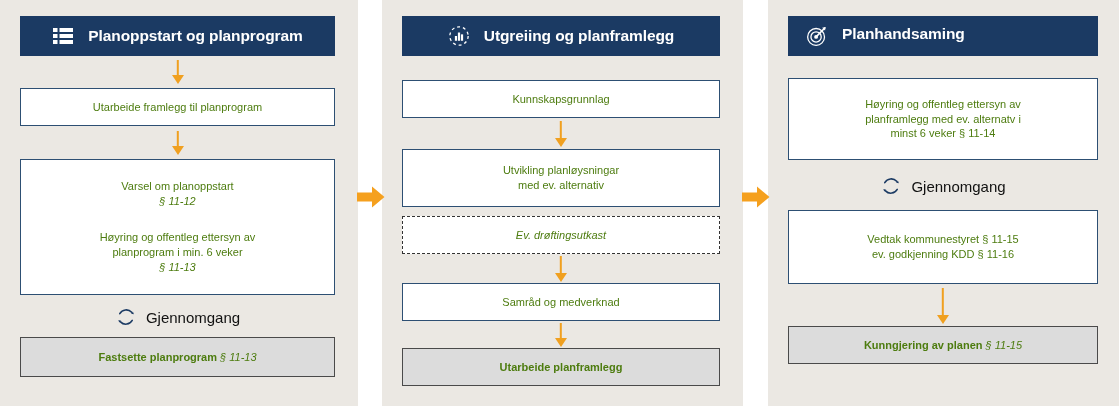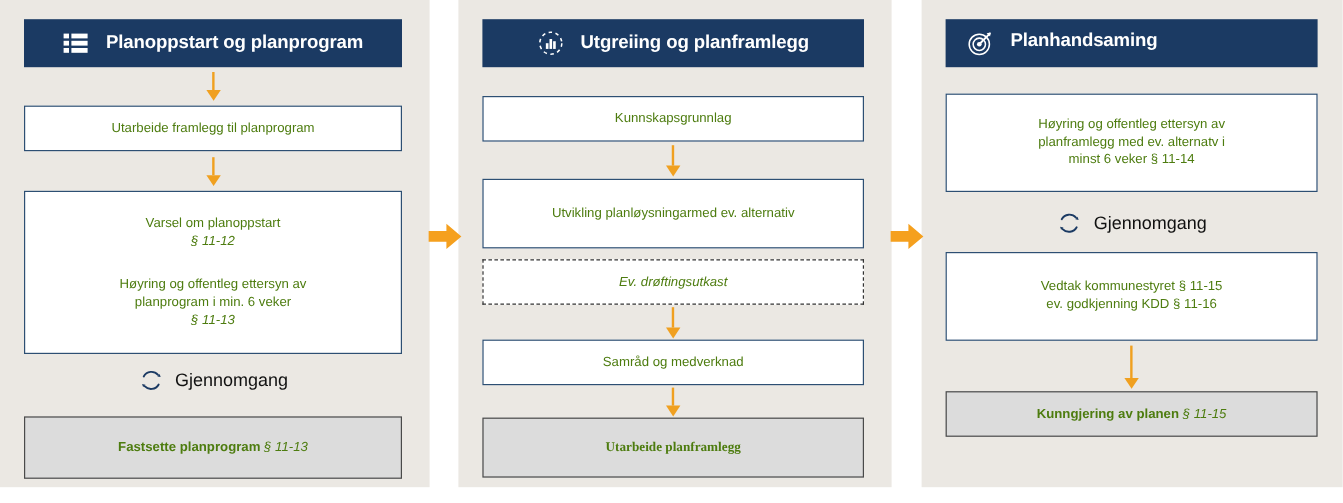--- a/index.html
+++ b/index.html
@@ -203,21 +203,21 @@
           <svg width="22" height="22" viewBox="0 0 24 24">
             <path d="M5.2 8.4 A8 8 0 0 1 18.2 6.9" fill="none" stroke="#1b3a63" stroke-width="1.7" stroke-linecap="round"></path>
             <path d="M18.8 15.7 A8 8 0 0 1 6.0 17.3" fill="none" stroke="#1b3a63" stroke-width="1.7" stroke-linecap="round"></path>
             <path d="M19.6 6.2 L17.6 8.4 L20.6 9.0 Z" fill="#1b3a63"></path>
             <path d="M4.6 17.9 L6.8 16.0 L3.7 15.2 Z" fill="#1b3a63"></path>
           </svg>
         </span>
         <span class="gj-label">Gjennomgang</span>
       </div>
 
-      <div class="node terminal" style="height:52px;margin-top:12px;">
+      <div class="node terminal" style="height:40px;margin-top:2px;">
         <span>Fastsette planprogram</span>
         <span>&nbsp;</span>
         <span class="sec" style="font-weight:normal;">§ 11-13</span>
       </div>
 
     </div>
   </div>
 
   <div class="panel" id="panel-2">
     <div class="panel-inner">
@@ -238,21 +238,21 @@
 
       <div class="node" style="height:38px;margin-top:24px;">
         <span>Kunnskapsgrunnlag</span>
       </div>
 
       <div class="v-arrow" style="height:26px;margin-top:3px;">
         <div class="shaft" style="height:17px;"></div>
         <div class="head"></div>
       </div>
 
-      <div class="node" style="height:58px;margin-top:2px;justify-content:center;">
+      <div class="node" style="height:58px;margin-top:2px;flex-direction:column;justify-content:center;">
         <div>Utvikling planløysningar</div>
         <div>med ev. alternativ</div>
       </div>
 
       <div class="node dashed" style="height:38px;margin-top:9px;">
         <span>Ev. drøftingsutkast</span>
       </div>
 
       <div class="v-arrow" style="height:26px;margin-top:2px;">
         <div class="shaft" style="height:17px;"></div>
@@ -261,21 +261,21 @@
 
       <div class="node" style="height:38px;margin-top:1px;">
         <span>Samråd og medverknad</span>
       </div>
 
       <div class="v-arrow" style="height:24px;margin-top:2px;">
         <div class="shaft" style="height:15px;"></div>
         <div class="head"></div>
       </div>
 
-      <div class="node terminal" style="height:50px;margin-top:1px;font-family:Liberation Serif, serif;">
+      <div class="node terminal" style="height:38px;margin-top:1px;">
         <span>Utarbeide planframlegg</span>
       </div>
 
     </div>
   </div>
 
   <div class="panel" id="panel-3">
     <div class="panel-inner">
 
       <div class="stage-header hdr-left">

